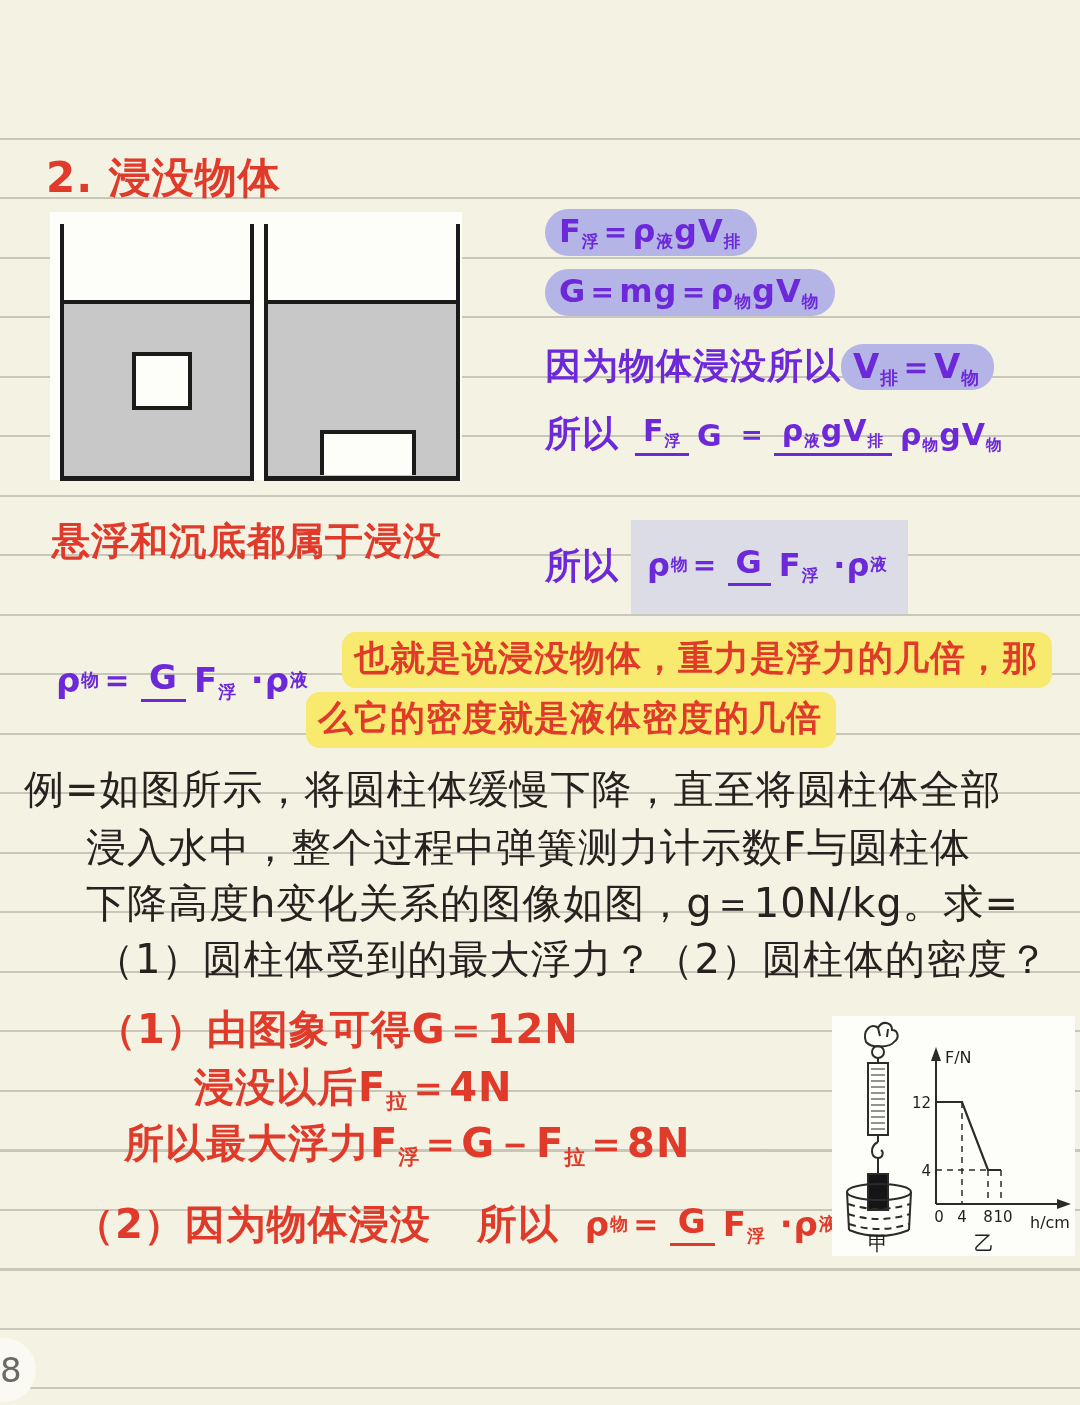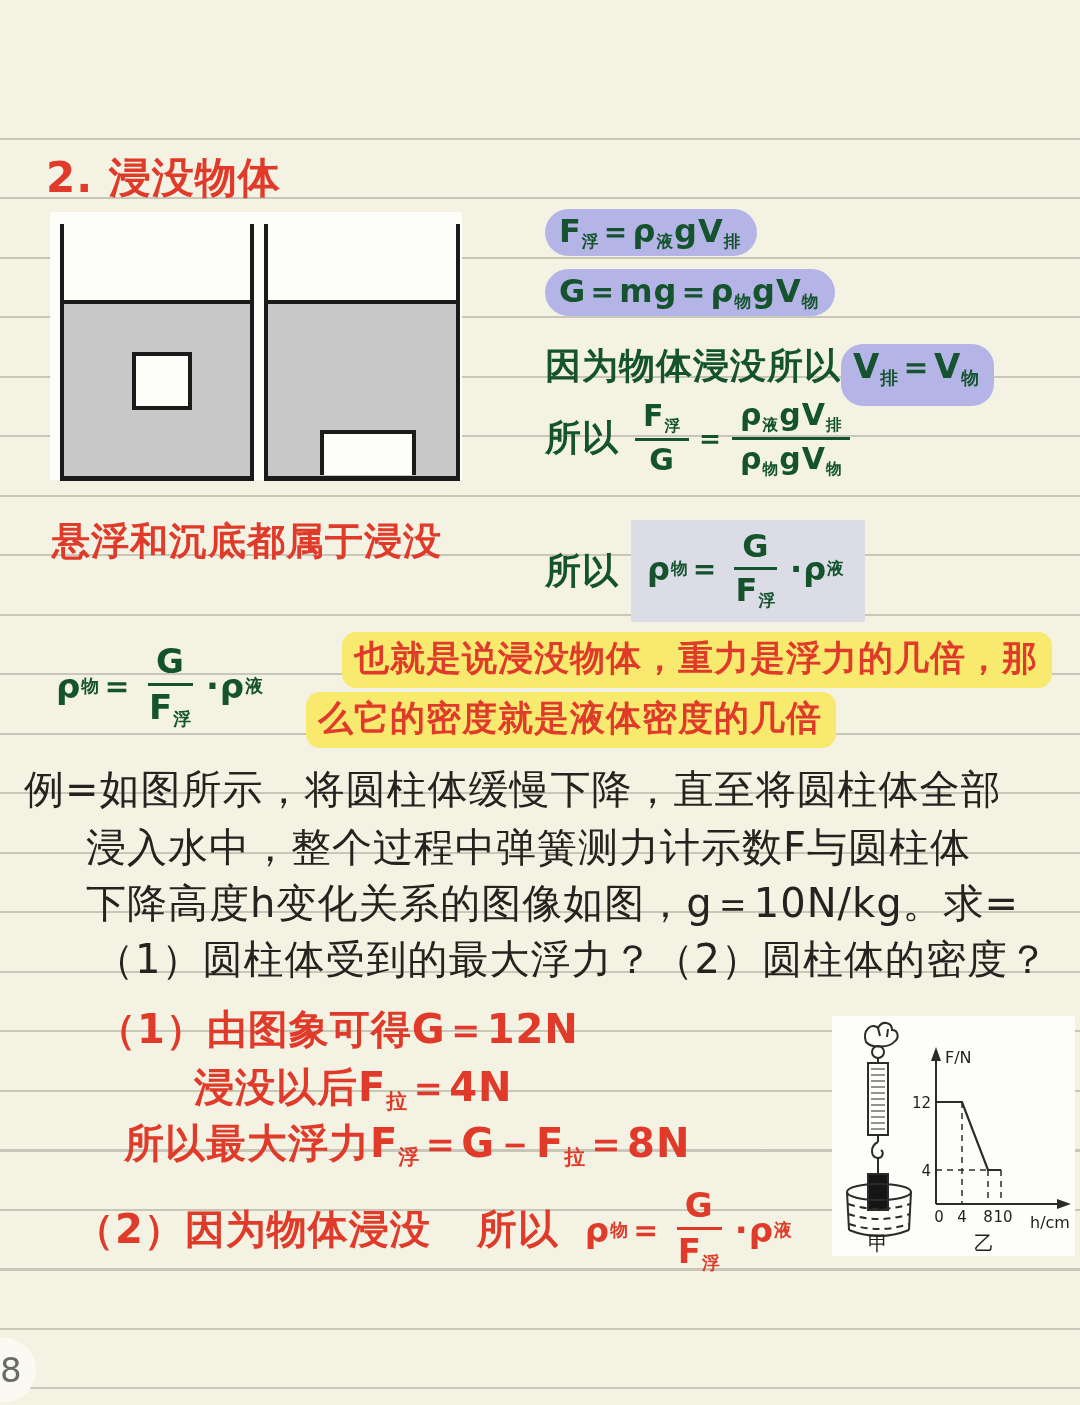--- a/index.html
+++ b/index.html
@@ -9,28 +9,28 @@
     font-family:"DejaVu Sans",sans-serif;
   }
   .rules{
     position:absolute;left:0;right:0;top:138px;bottom:0;
     background:repeating-linear-gradient(180deg, rgba(185,184,170,.75) 0 2px, transparent 2px 59.5px);
     pointer-events:none;
   }
   .abs{position:absolute;}
   .ink{font-weight:600;letter-spacing:1px;white-space:nowrap;}
   .red{color:#e03b2a;}
-  .blue{color:#14532d;}
+  .blue{color:#6d28d9;}
   .black{color:#27221f;font-weight:500;}
   sub{font-size:.52em;vertical-align:-.32em;font-weight:600;}
   .pill{background:#b5b4e7;border-radius:24px;padding:3px 16px 6px 14px;}
-  .pill-sm{background:#b5b4e7;border-radius:22px;padding:2px 14px 20px 12px;}
+  .pill-sm{background:#b5b4e7;border-radius:22px;padding:2px 14px 4px 12px;}
   .graybox{background:#dcdce6;padding:8px 20px 12px 16px;display:inline-flex;align-items:center;}
   .ybar{background:#f8e96f;border-radius:14px;padding:3px 14px 6px 12px;display:inline-block;}
-  .frac{display:inline-flex;flex-direction:column;align-items:center;vertical-align:middle;margin:0 6px;}
+  .frac{display:inline-flex;align-items:center;vertical-align:middle;margin:16px 6px;}
   .frac .num{padding:0 8px 2px;border-bottom:3px solid currentColor;line-height:1.15;}
   .frac .den{padding:2px 8px 0;line-height:1.15;}
   .eqrow{display:inline-flex;align-items:center;justify-content:center;}
   
   .figpanel{background:#fdfdfa;}
   .beaker{position:absolute;border-left:4px solid #1b1b1b;border-right:4px solid #1b1b1b;border-bottom:5px solid #1b1b1b;}
   .water{position:absolute;left:0;right:0;bottom:0;background:#c8c8c8;border-top:4px solid #1b1b1b;}
   .obj{position:absolute;background:#fdfdfa;border:4px solid #1b1b1b;}
   .badge{position:absolute;background:#fbfaf2;border-radius:50%;width:64px;height:64px;}
   .badge span{position:absolute;left:28px;top:12px;font-size:34px;color:#6a6a66;}

